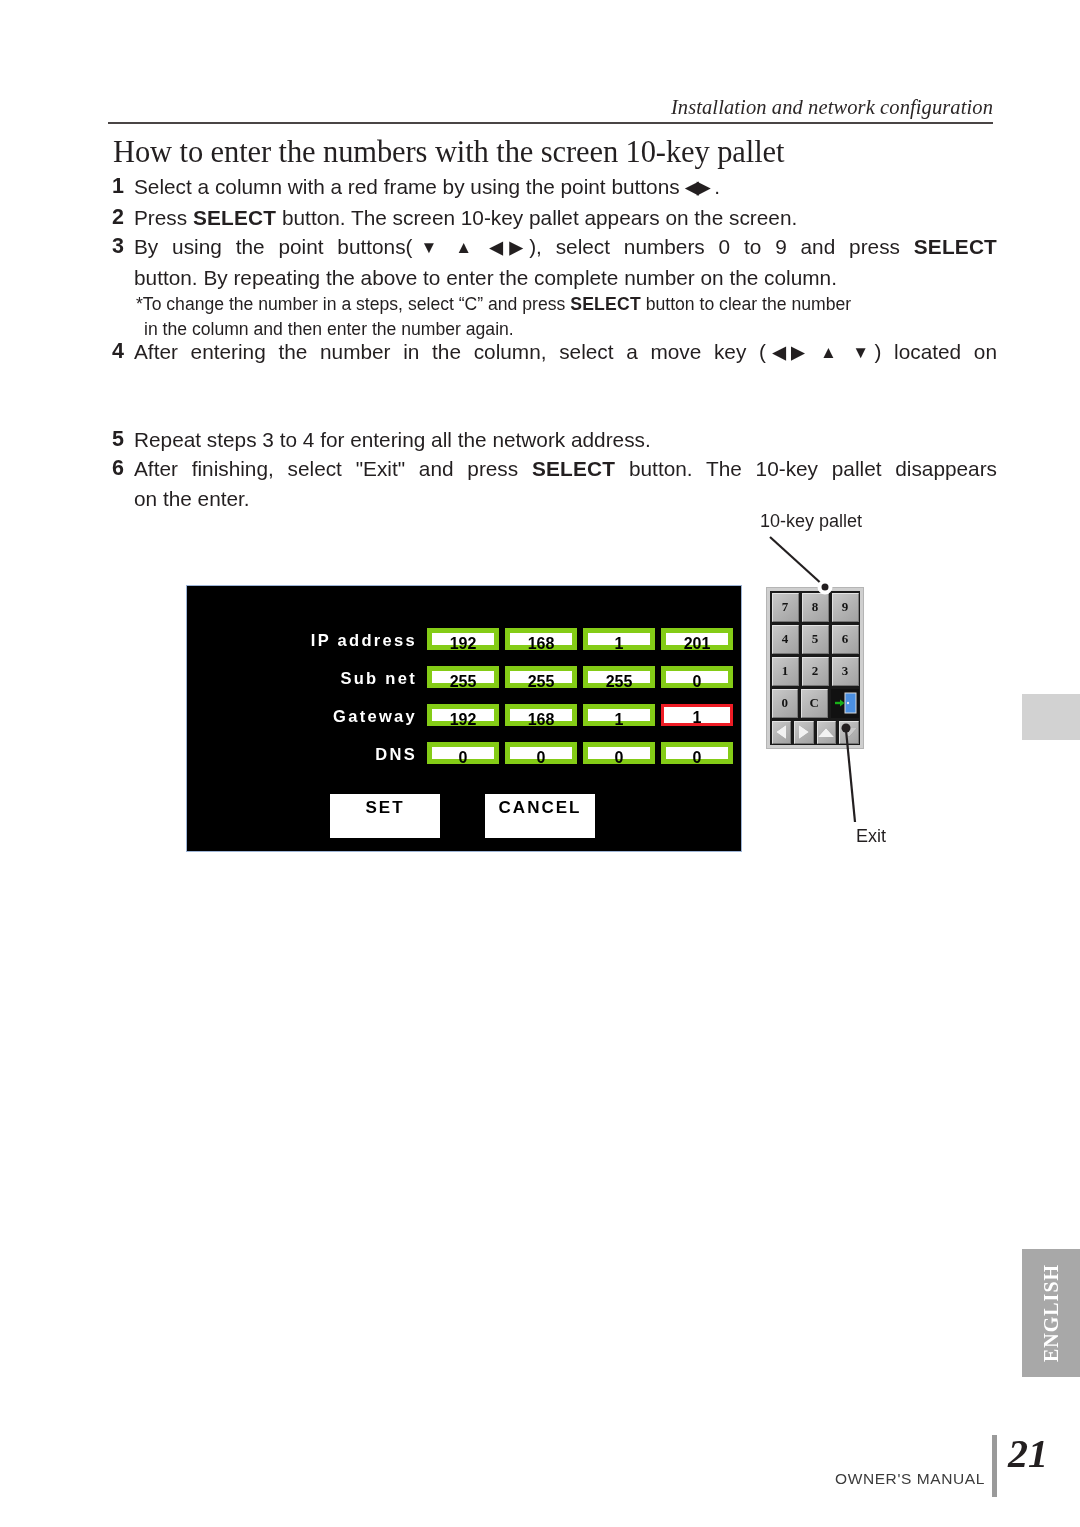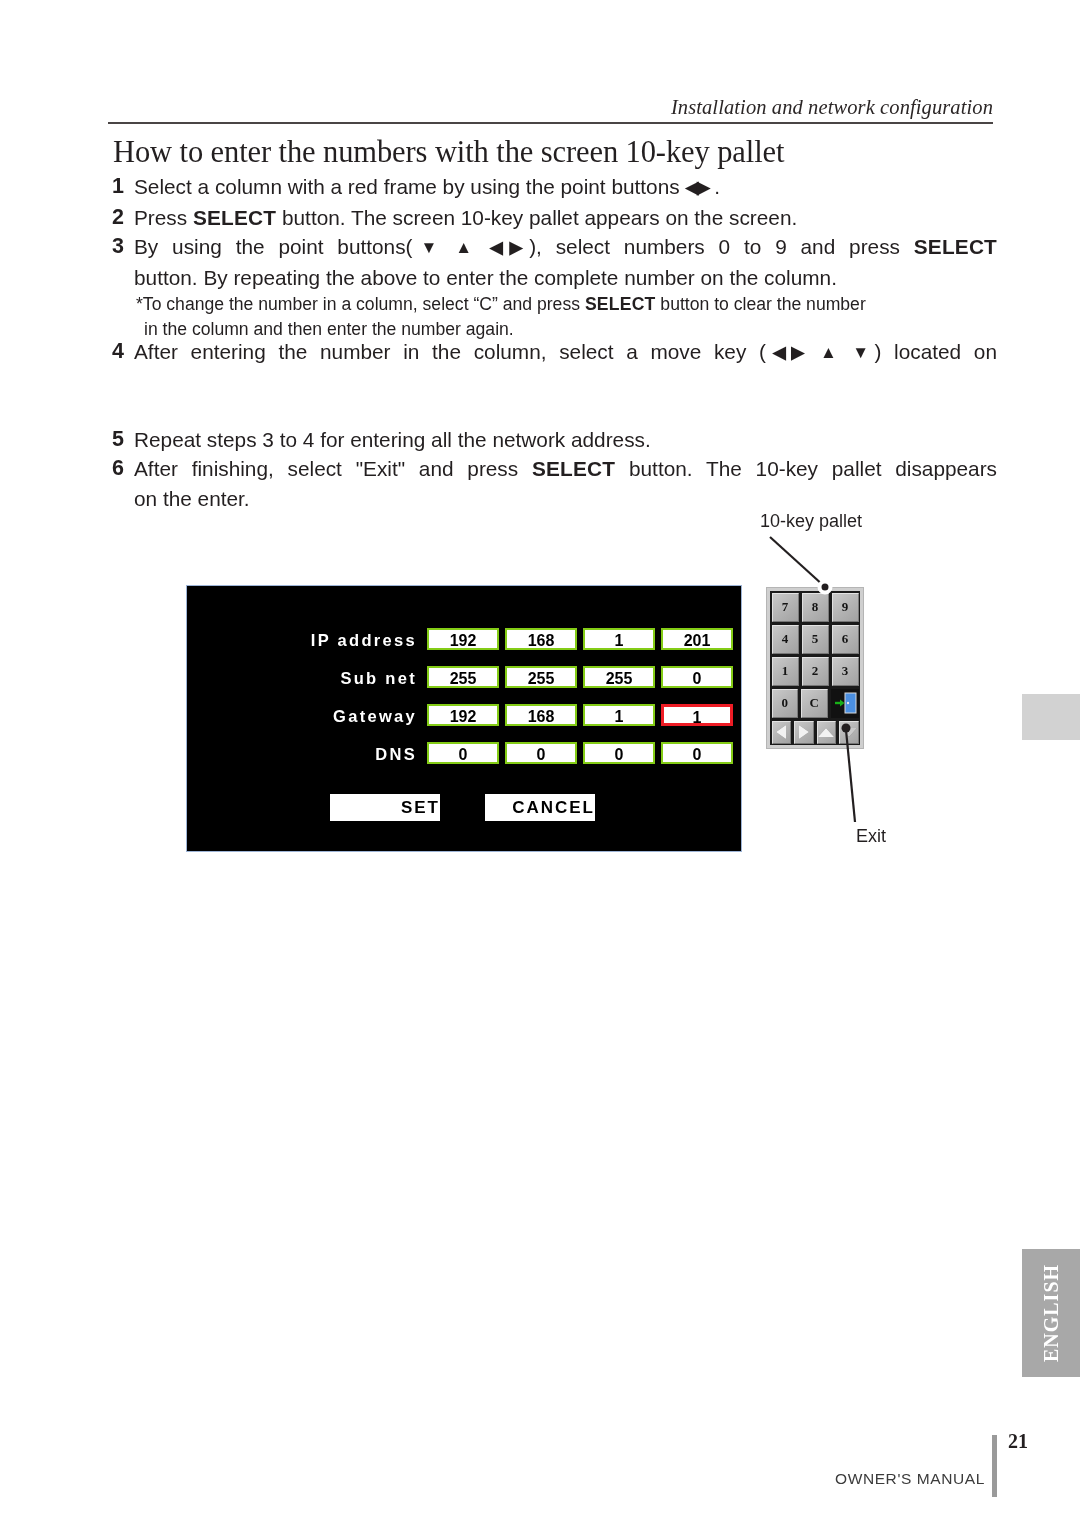--- a/index.html
+++ b/index.html
@@ -114,35 +114,35 @@
     width: 72px;
     height: 22px;
     background: #ffffff;
     color: #000000;
     font-family: "Liberation Sans", sans-serif;
     font-weight: bold;
     font-size: 16px;
     line-height: 22px;
     text-align: center;
     box-sizing: border-box;
-    border: 2px solid #84cc16;
+    border: 5px solid #84cc16;
   }
   .osd-field.focus {
     border: 3px solid #ee1c25;
   }
   .osd-btn {
     position: absolute;
     background: #ffffff;
     color: #000000;
     font-family: "Liberation Sans", sans-serif;
     font-weight: bold;
     font-size: 17px;
     letter-spacing: 2px;
-    text-align: right;
-    height: 27px;
+    text-align: center;
+    height: 44px;
     line-height: 27px;
     box-sizing: border-box;
   }
   #osd-set    { left: 143px; top: 208px; width: 110px; }
   #osd-cancel { left: 298px; top: 208px; width: 110px; }
 
   
   #pallet {
     position: absolute;
     left: 766px;
@@ -253,22 +253,23 @@
     top: 1435px;
     width: 5px;
     height: 62px;
     background: #9a9a9a;
   }
   #page-number {
     position: absolute;
     left: 1008px;
     top: 1430px;
     font-family: "Liberation Serif", serif;
-    font-weight: bold;
-    font-size: 20px;
+    font-style: italic;
+    font-weight: bold;
+    font-size: 40px;
     color: #231f20;
   }
 </style>
 </head>
 <body>
 
 <div id="running-head">Installation and network configuration</div>
 <div id="head-rule"></div>
 
 <div id="page-title">How to enter the numbers with the screen 10-key pallet</div>
@@ -285,21 +286,21 @@
 
 <div class="step" style="top:232px;">
   <span class="num">3</span>
   <span class="body j">
     <span class="ln" style="text-align:justify;text-align-last:justify;"><span>By using the point buttons(</span><b class="tri">▼ ▲ ◀▶</b><span>), select numbers 0 to 9 and press </span><b class="sel">SELECT</b></span>
     <span class="ln">button. By repeating the above to enter the complete number on the column.</span>
   </span>
 </div>
 
 <div id="note">
-  <span>*To change the number in a column, select “C” and press </span><b class="sel">SELECT</b><span> button to clear the number</span>
+  <span>*To change the number in a steps, select “C” and press </span><b class="sel">SELECT</b><span> button to clear the number</span>
   <span class="l2">in the column and then enter the number again.</span>
 </div>
 
 <div class="step" style="top:337px;">
   <span class="num">4</span>
   <span class="body j">
     <span class="ln" style="text-align:justify;text-align-last:justify;"><span>After entering the number in the column, select a move key (</span><b class="tri">◀▶ ▲ ▼</b><span>) located on</span></span>
   </span>
 </div>
 

